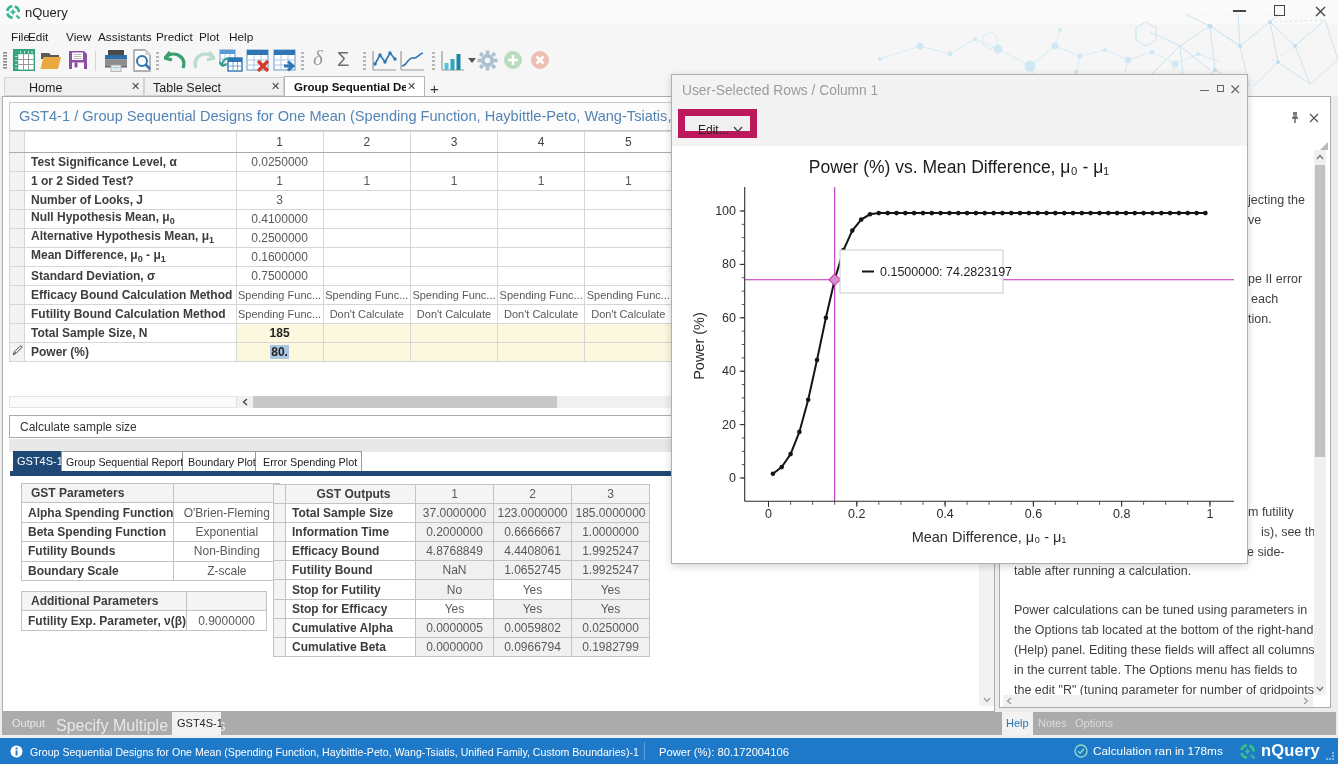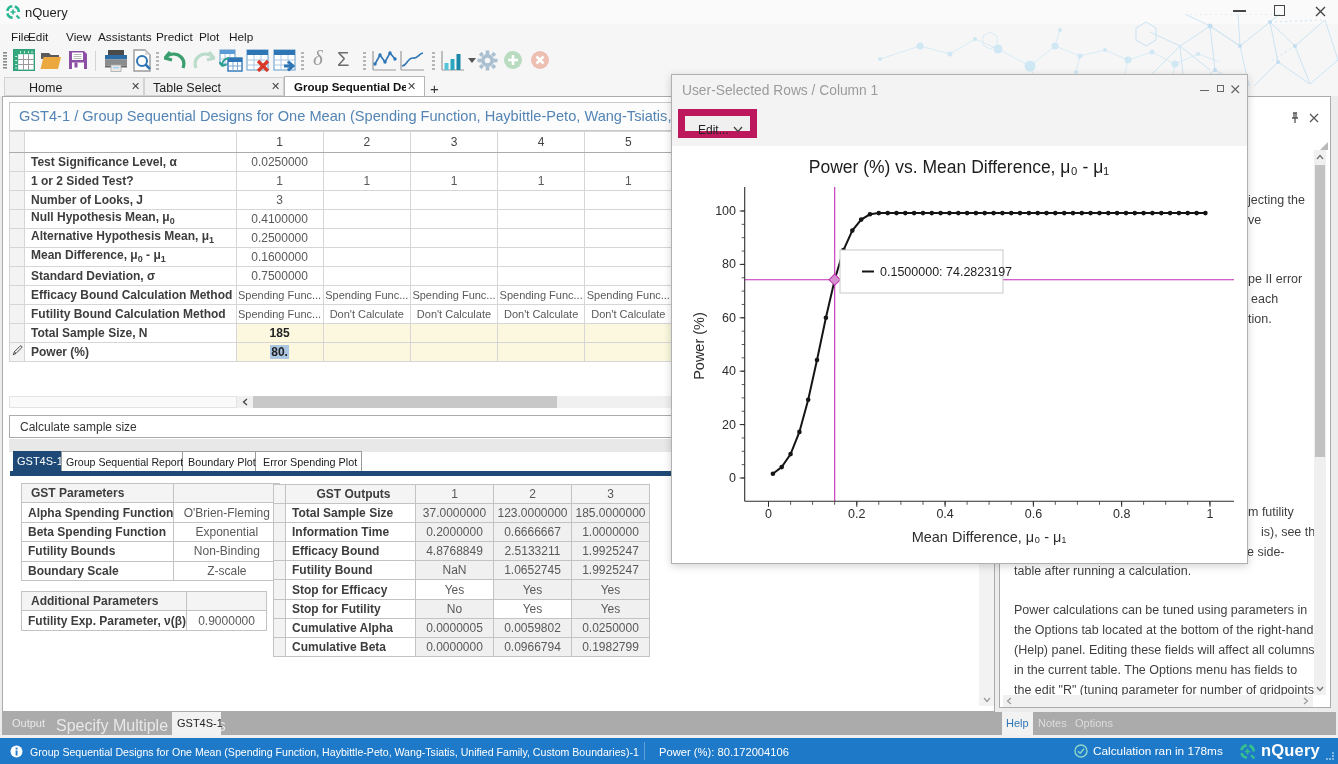--- a/index.html
+++ b/index.html
@@ -516,42 +516,42 @@
         <td class="g"></td>
         <td class="lbl">Information Time</td>
         <td class="f">0.2000000</td>
         <td class="f">0.6666667</td>
         <td class="f">1.0000000</td>
       </tr>
 <tr>
         <td class="g"></td>
         <td class="lbl">Efficacy Bound</td>
         <td class="f">4.8768849</td>
-        <td class="f">2.5133211</td>
+        <td class="f">4.4408061</td>
         <td class="f">1.9925247</td>
       </tr>
 <tr>
         <td class="g"></td>
         <td class="lbl">Futility Bound</td>
         <td class="f">NaN</td>
         <td class="f">1.0652745</td>
         <td class="f">1.9925247</td>
       </tr>
 <tr>
         <td class="g"></td>
+        <td class="lbl">Stop for Futility</td>
+        <td class="f">No</td>
+        <td>Yes</td>
+        <td class="f">Yes</td>
+      </tr>
+<tr>
+        <td class="g"></td>
         <td class="lbl">Stop for Efficacy</td>
         <td>Yes</td>
         <td class="f">Yes</td>
-        <td class="f">Yes</td>
-      </tr>
-<tr>
-        <td class="g"></td>
-        <td class="lbl">Stop for Futility</td>
-        <td class="f">No</td>
-        <td>Yes</td>
         <td class="f">Yes</td>
       </tr>
 <tr>
         <td class="g"></td>
         <td class="lbl">Cumulative Alpha</td>
         <td class="f">0.0000005</td>
         <td class="f">0.0059802</td>
         <td class="f">0.0250000</td>
       </tr>
 <tr>

